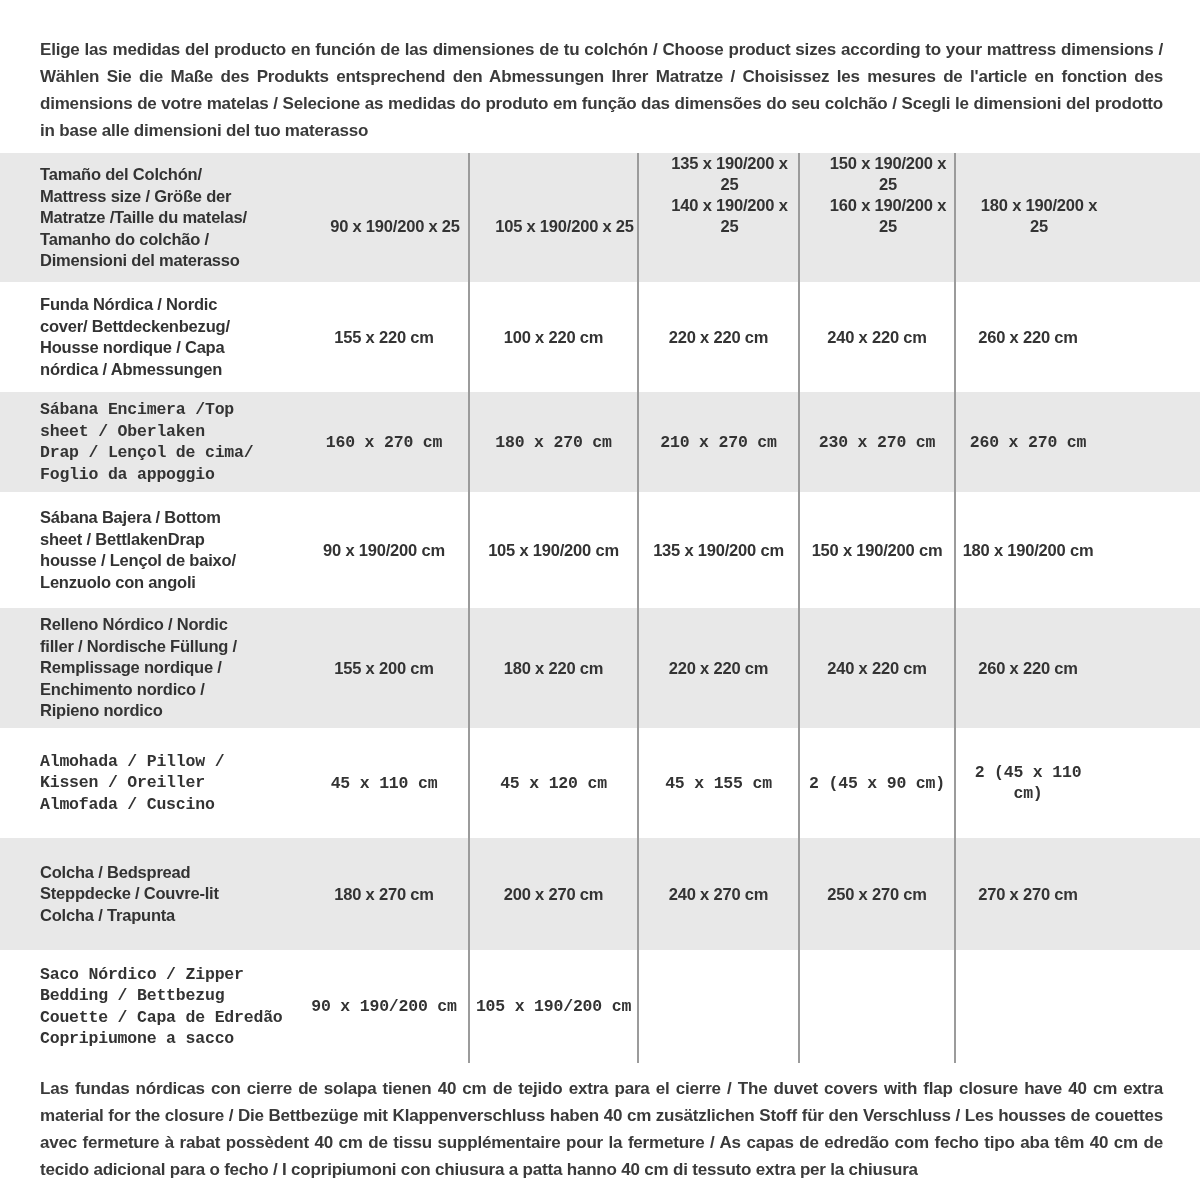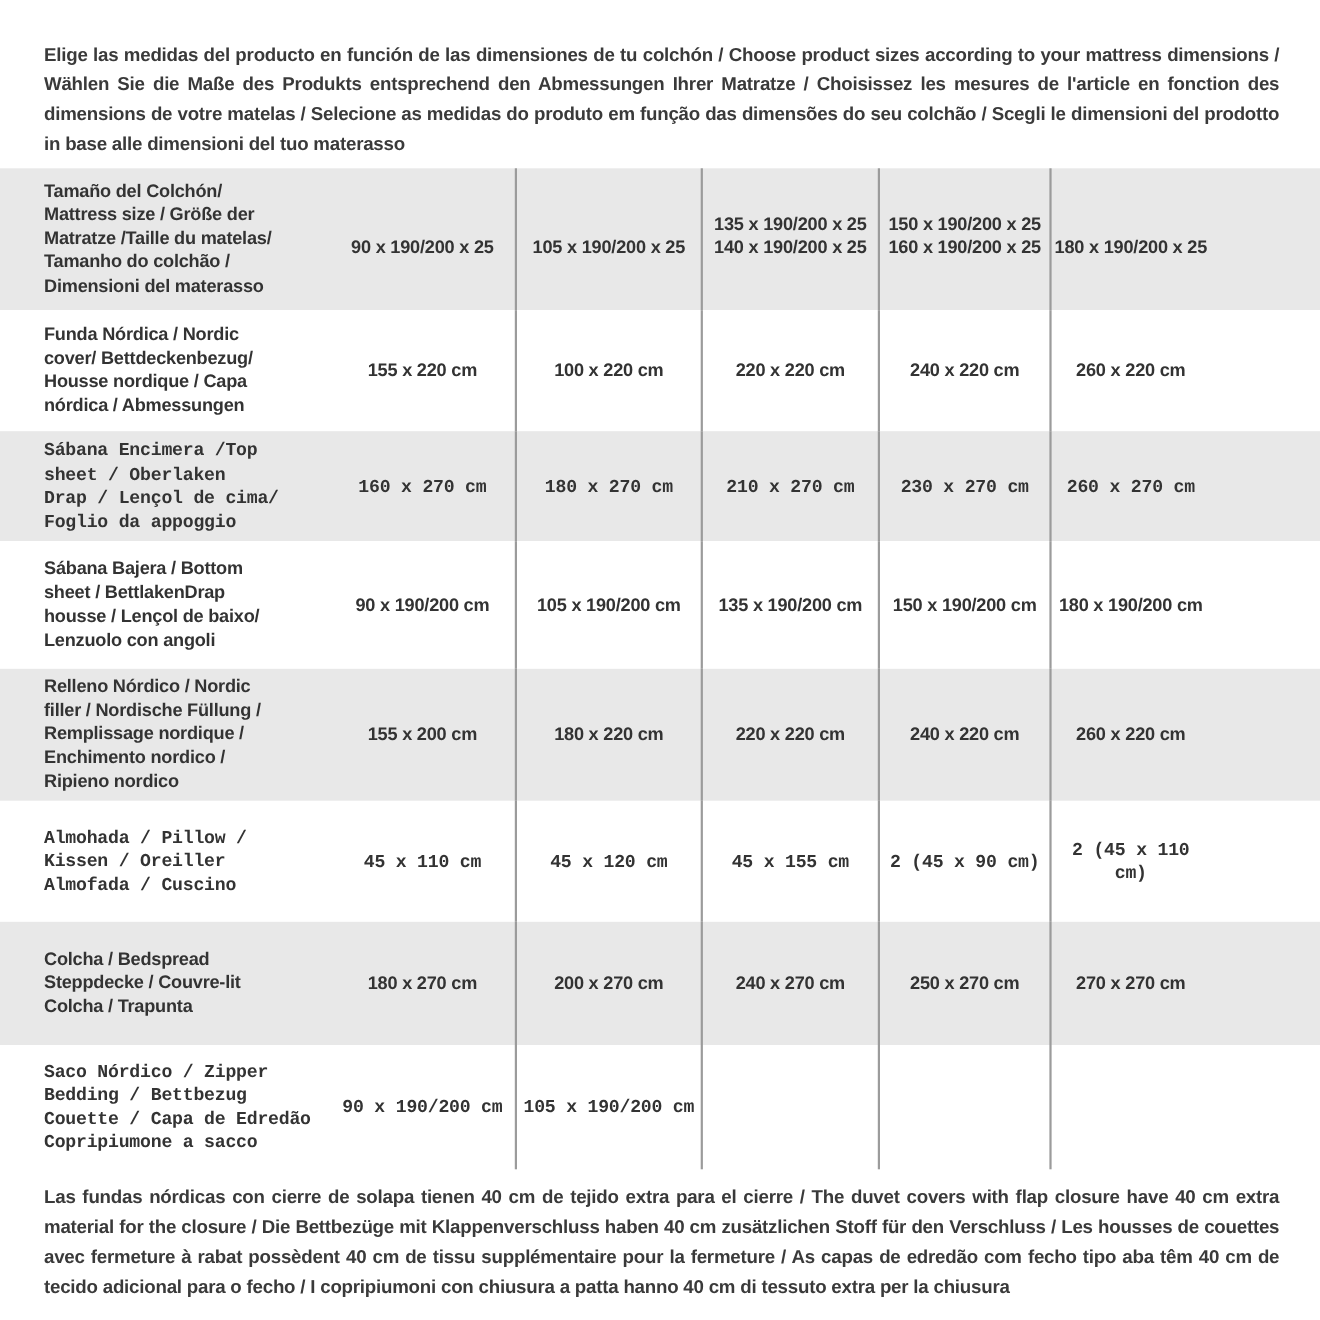--- a/index.html
+++ b/index.html
@@ -56,20 +56,21 @@
     text-align:left;
     padding-left:40px;
     padding-right:8px;
     font-size:16.5px;
     line-height:21.5px;
   }
   .cell.sep{border-left:2px solid #9b9b9b;}
   .trow.hdr .cell.val{
     align-items:flex-end;
     padding-bottom:46px;
+    padding-left:22px;
   }
   .footnote{
     margin:12px 37px 0 40px;
     font-size:17px;
     font-weight:bold;
     line-height:27px;
     letter-spacing:-0.2px;
     text-align:justify;
     color:#3a3a3a;
   }

